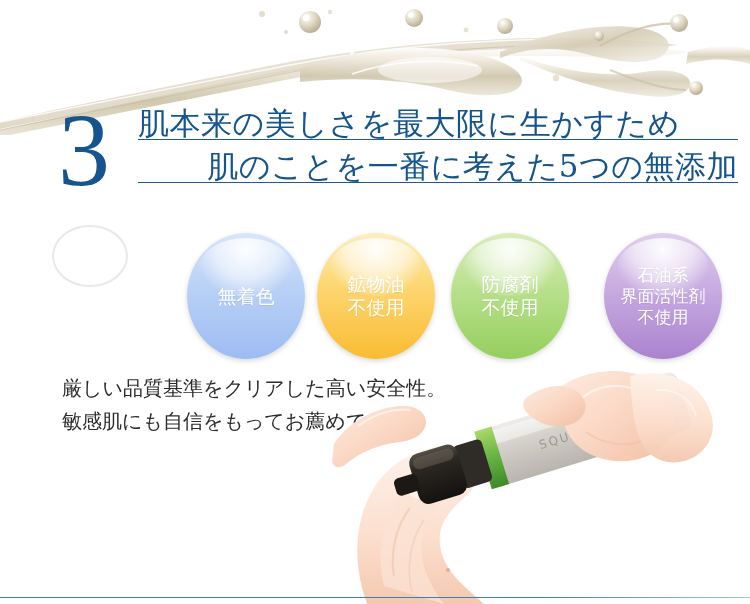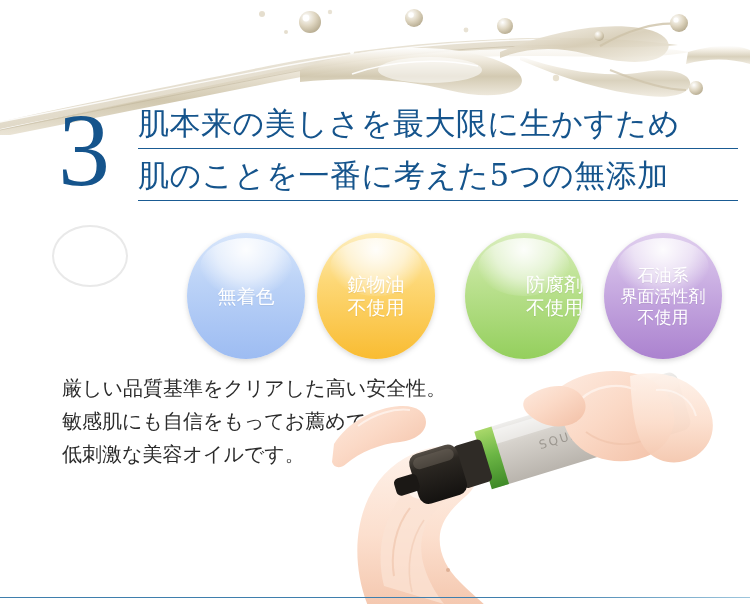--- a/index.html
+++ b/index.html
@@ -54,26 +54,26 @@
     left: 138px;
     top: 4px;
     width: 600px;
   }
   .headline-row {
     font-family: "DejaVu Serif", "Liberation Serif", serif;
     font-size: 31px;
     line-height: 31px;
     letter-spacing: 0.5px;
     color: #15548c;
-    padding-bottom: 9px;
     border-bottom: 1.6px solid #1a5b93;
     white-space: nowrap;
   }
   .headline-row + .headline-row {
     margin-top: 11px;
+    text-align: right;
   }
 
   
   .badges {
     position: absolute;
     left: 48px;
     top: 233px;
     width: 690px;
     height: 128px;
   }
@@ -118,21 +118,21 @@
     font-weight: 500;
   }
   .badge.small-label .badge-label {
     font-size: 17px;
     line-height: 21px;
   }
 
   .badge-1 { left: 0px;   background: linear-gradient(180deg, #fbd4e6 0%, #f9aed2 38%, #f382bc 100%); }
   .badge-2 { left: 139px; background: linear-gradient(180deg, #d8e6fb 0%, #bcd3f7 38%, #9dbcf2 100%); }
   .badge-3 { left: 269px; background: linear-gradient(180deg, #fdeec0 0%, #fdd877 38%, #f9bc32 100%); }
-  .badge-4 { left: 417px; background: linear-gradient(180deg, #d9edbd 0%, #bde292 38%, #94cf5d 100%); justify-content: flex-end; }
+  .badge-4 { left: 403px; background: linear-gradient(180deg, #d9edbd 0%, #bde292 38%, #94cf5d 100%); }
   .badge-5 { left: 556px; background: linear-gradient(180deg, #e0cfee 0%, #cbb0e3 38%, #ab82cf 100%); }
 
   
   .badge-ring {
     position: absolute;
     left: 4px;
     top: -8px;
     width: 72px;
     height: 58px;
     border: 2px solid #e9e9e9;
@@ -271,21 +271,20 @@
     <div class="badge badge-5 small-label">
       <span class="badge-label">石油系
 界面活性剤
 不使用</span>
     </div>
   </div>
 
   <div class="body-copy">
     <div class="body-line">厳しい品質基準をクリアした高い安全性。</div>
     <div class="body-line">敏感肌にも自信をもってお薦めできる</div>
-    <div class="body-line">低刺激な美容オイルです。</div>
   </div>
 
   <div class="photo-stage">
     <svg width="420" height="234" viewBox="0 0 420 234" xmlns="http://www.w3.org/2000/svg">
       <defs>
         <linearGradient id="skinA" x1="0" y1="0" x2="1" y2="1">
           <stop offset="0%" stop-color="#fdeadf"></stop>
           <stop offset="45%" stop-color="#fbd9c6"></stop>
           <stop offset="100%" stop-color="#f2bfa5"></stop>
         </linearGradient>

